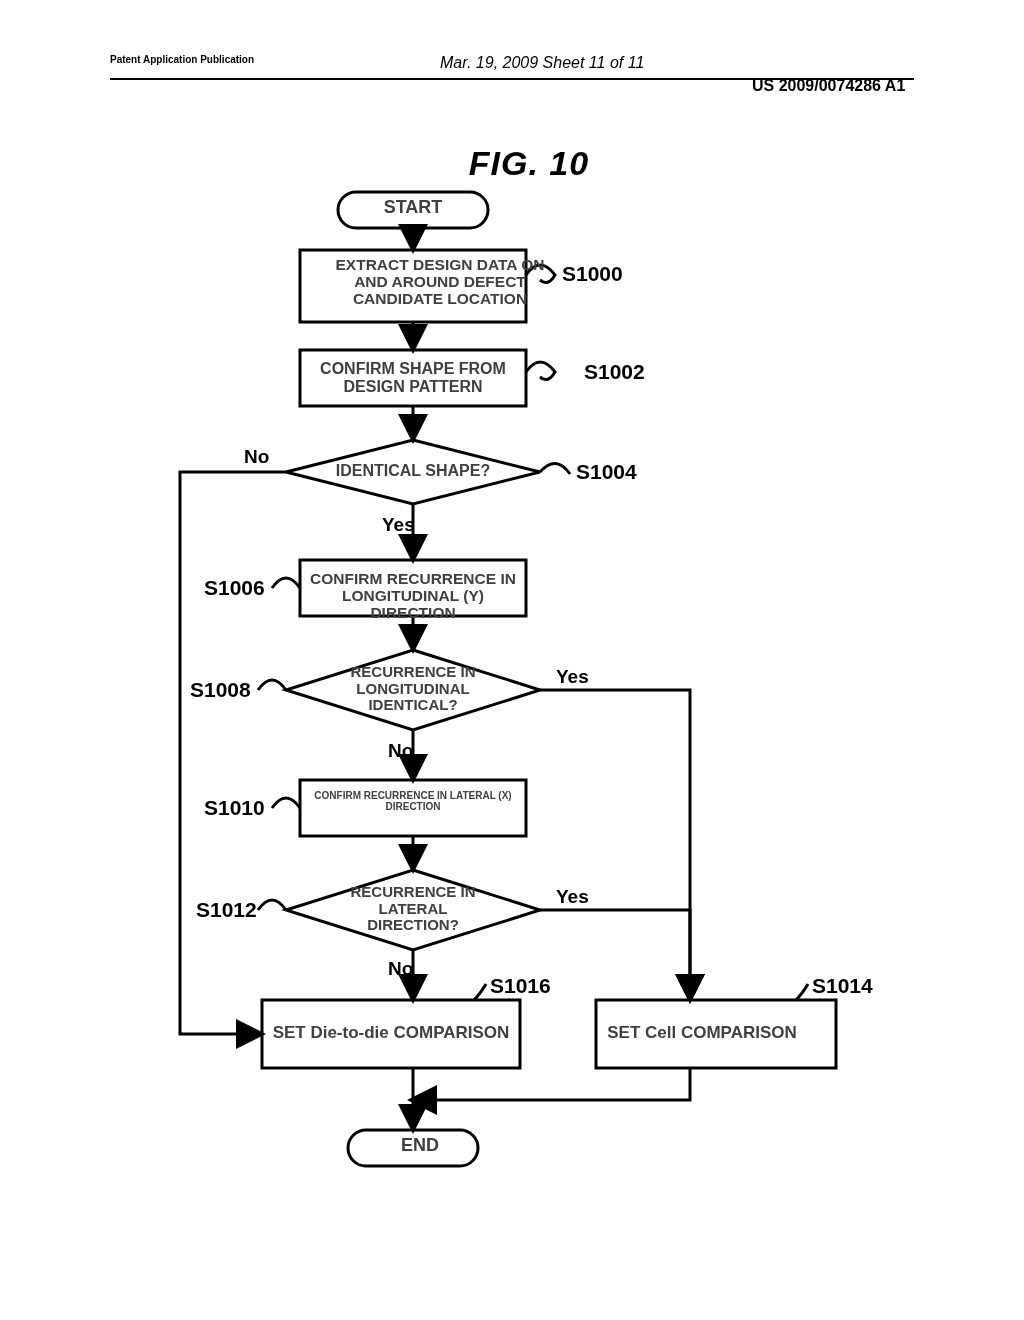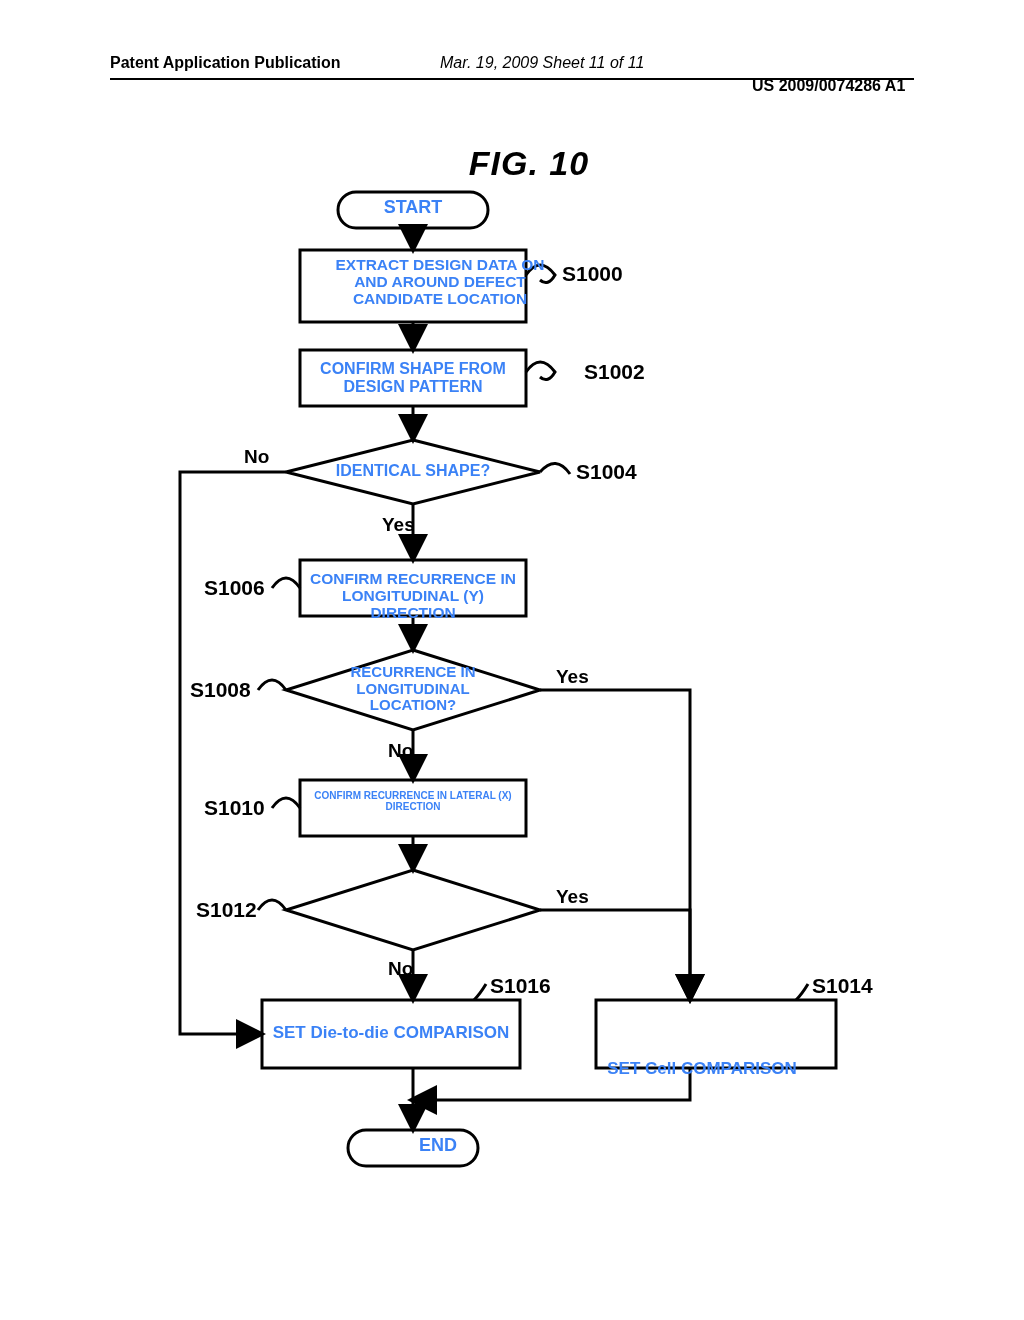--- a/index.html
+++ b/index.html
@@ -20,21 +20,21 @@
     position: absolute;
     top: 78px;
     left: 110px;
     width: 804px;
     border-top: 2px solid #000;
   }
   .hdr-left {
     position: absolute;
     top: 54px;
     left: 110px;
-    font-size: 16px;
+    font-size: 10px;
     font-weight: bold;
   }
   .hdr-mid {
     position: absolute;
     top: 54px;
     left: 440px;
     font-size: 16px;
     font-style: italic;
   }
   .hdr-right {
@@ -55,21 +55,21 @@
     font-weight: bold;
     font-style: italic;
     letter-spacing: 1px;
   }
   svg { position: absolute; top: 0; left: 0; }
   .flow-text {
     position: absolute;
     font-weight: bold;
     text-align: center;
     line-height: 1.1;
-    color: #3b82f6;
+    color: #404040;
   }
   .step-label {
     position: absolute;
     font-weight: bold;
     font-size: 21px;
   }
   .edge-label {
     position: absolute;
     font-weight: bold;
     font-size: 19px;
@@ -161,25 +161,26 @@
 
       <rect x="348" y="1130" rx="18" ry="18" width="130" height="36"></rect>
     </g>
   </svg>
 
   <div class="flow-text" style="top:198px;left:338px;width:150px;font-size:18px;">START</div>
   <div class="flow-text" style="top:256px;left:304px;width:218px;font-size:15.5px;margin-left:27px;">EXTRACT DESIGN DATA ON AND AROUND DEFECT CANDIDATE LOCATION</div>
   <div class="flow-text" style="top:360px;left:304px;width:218px;font-size:16px;">CONFIRM SHAPE FROM DESIGN PATTERN</div>
   <div class="flow-text" style="top:462px;left:320px;width:186px;font-size:16px;">IDENTICAL SHAPE?</div>
   <div class="flow-text" style="top:570px;left:304px;width:218px;font-size:15.5px;">CONFIRM RECURRENCE IN LONGITUDINAL (Y) DIRECTION</div>
-  <div class="flow-text" style="top:664px;left:334px;width:158px;font-size:15px;">RECURRENCE IN LONGITUDINAL LOCATION?</div>
+  <div class="flow-text" style="top:664px;left:334px;width:158px;font-size:15px;">RECURRENCE IN LONGITUDINAL IDENTICAL?</div>
   <div class="flow-text" style="top:790px;left:304px;width:218px;font-size:10px;">CONFIRM RECURRENCE IN LATERAL (X) DIRECTION</div>
+  <div class="flow-text" style="top:884px;left:334px;width:158px;font-size:15px;">RECURRENCE IN LATERAL DIRECTION?</div>
   <div class="flow-text" style="top:1024px;left:262px;width:258px;font-size:17px;">SET Die-to-die COMPARISON</div>
-  <div class="flow-text" style="top:1024px;left:596px;width:212px;font-size:17px;margin-top:36px;">SET Cell COMPARISON</div>
-  <div class="flow-text" style="top:1136px;left:348px;width:144px;font-size:18px;padding-left:18px;">END</div>
+  <div class="flow-text" style="top:1024px;left:596px;width:212px;font-size:17px;">SET Cell COMPARISON</div>
+  <div class="flow-text" style="top:1136px;left:348px;width:144px;font-size:18px;">END</div>
 
   <div class="step-label" style="top:262px;left:562px;">S1000</div>
   <div class="step-label" style="top:360px;left:584px;">S1002</div>
   <div class="step-label" style="top:460px;left:576px;">S1004</div>
   <div class="step-label" style="top:576px;left:204px;">S1006</div>
   <div class="step-label" style="top:678px;left:190px;">S1008</div>
   <div class="step-label" style="top:796px;left:204px;">S1010</div>
   <div class="step-label" style="top:898px;left:196px;">S1012</div>
   <div class="step-label" style="top:974px;left:490px;">S1016</div>
   <div class="step-label" style="top:974px;left:812px;">S1014</div>

